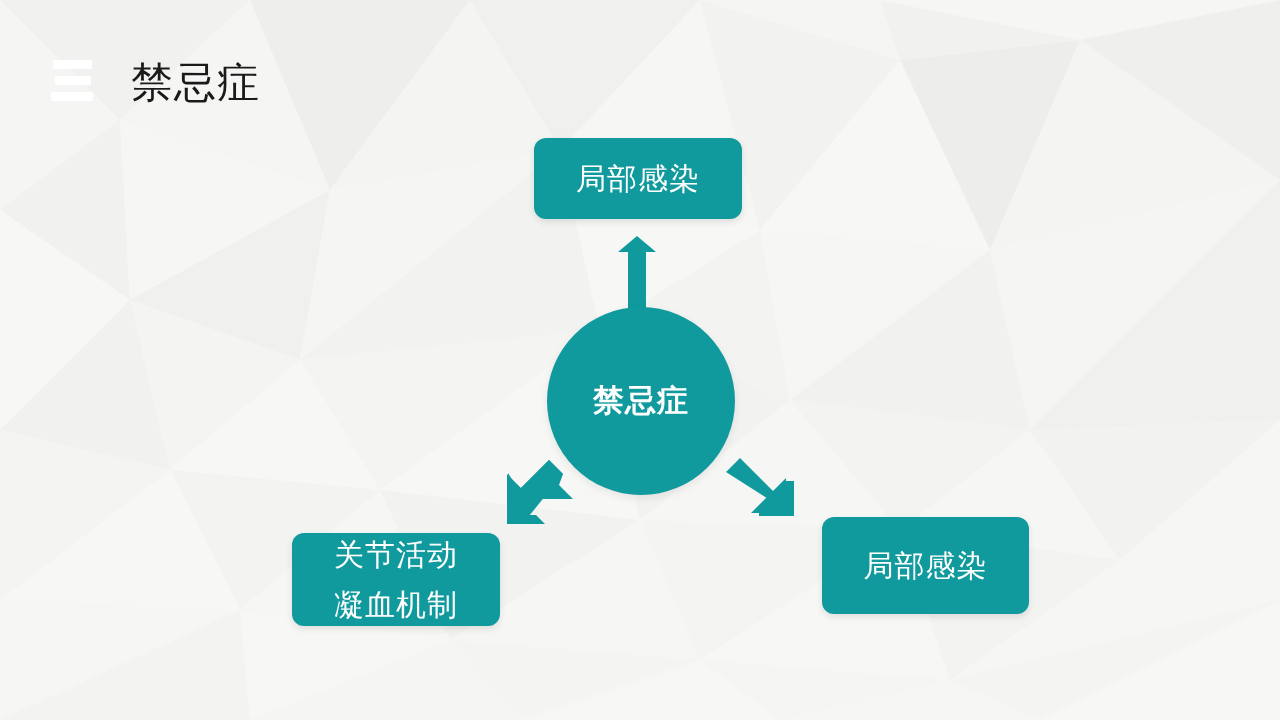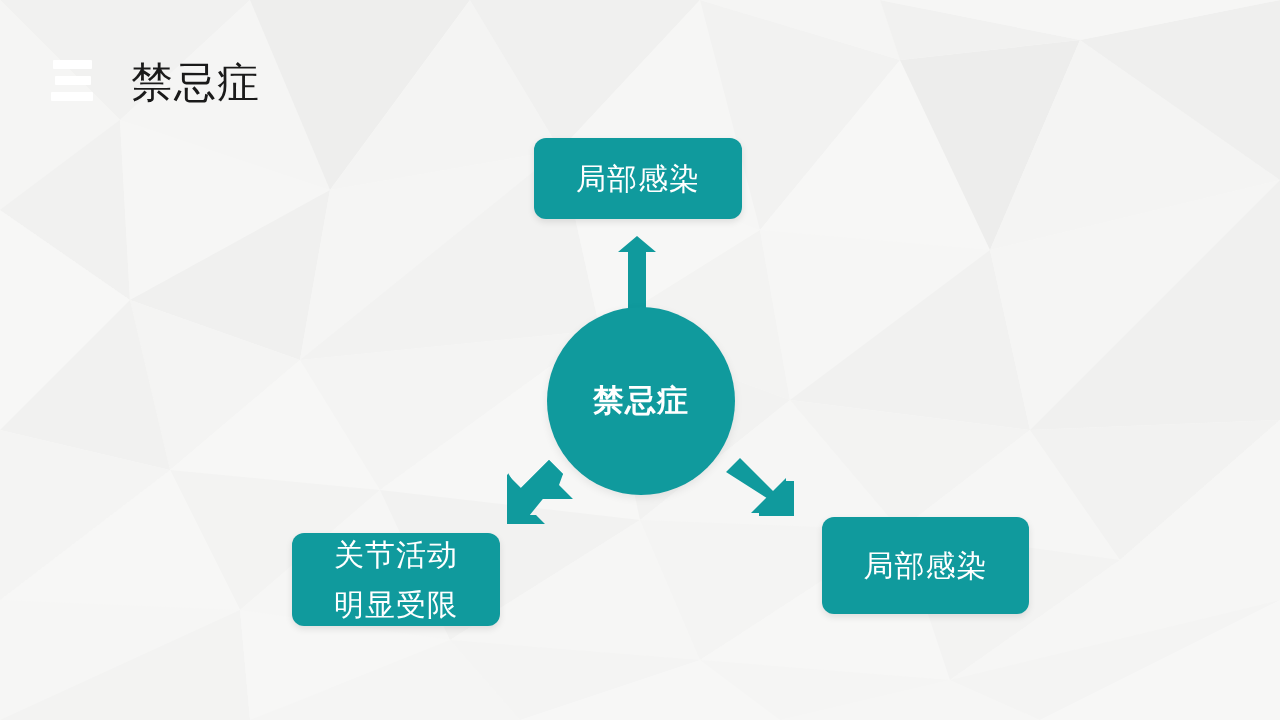--- a/index.html
+++ b/index.html
@@ -242,21 +242,21 @@
     <div class="node-box node-top">
       <span class="node-line">局部感染</span>
     </div>
 
     <div class="hub">
       <span>禁忌症</span>
     </div>
 
     <div class="node-box node-left">
       <span class="node-line">关节活动</span>
-      <span class="node-line">明显受限</span>
+      <span class="node-line">凝血机制</span>
     </div>
 
     <div class="node-box node-right">
       <span class="node-line">局部感染</span>
     </div>
 
   </div>
 
 </div>
 

